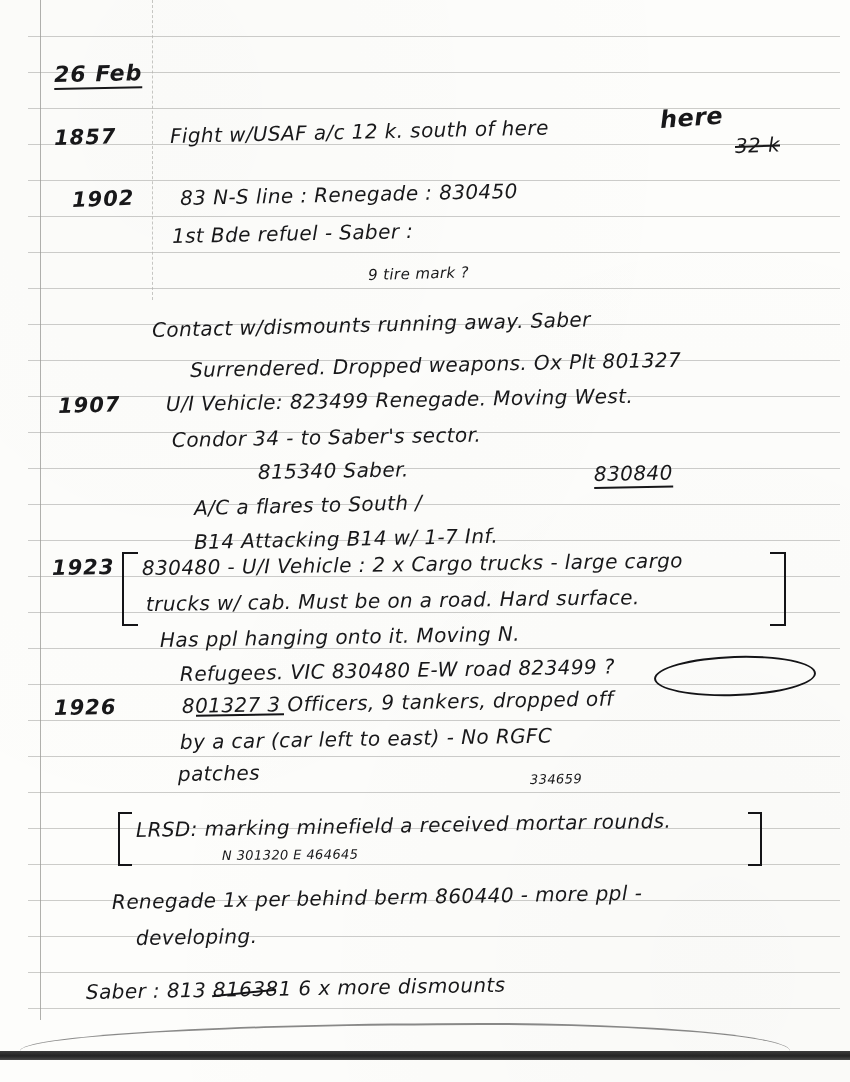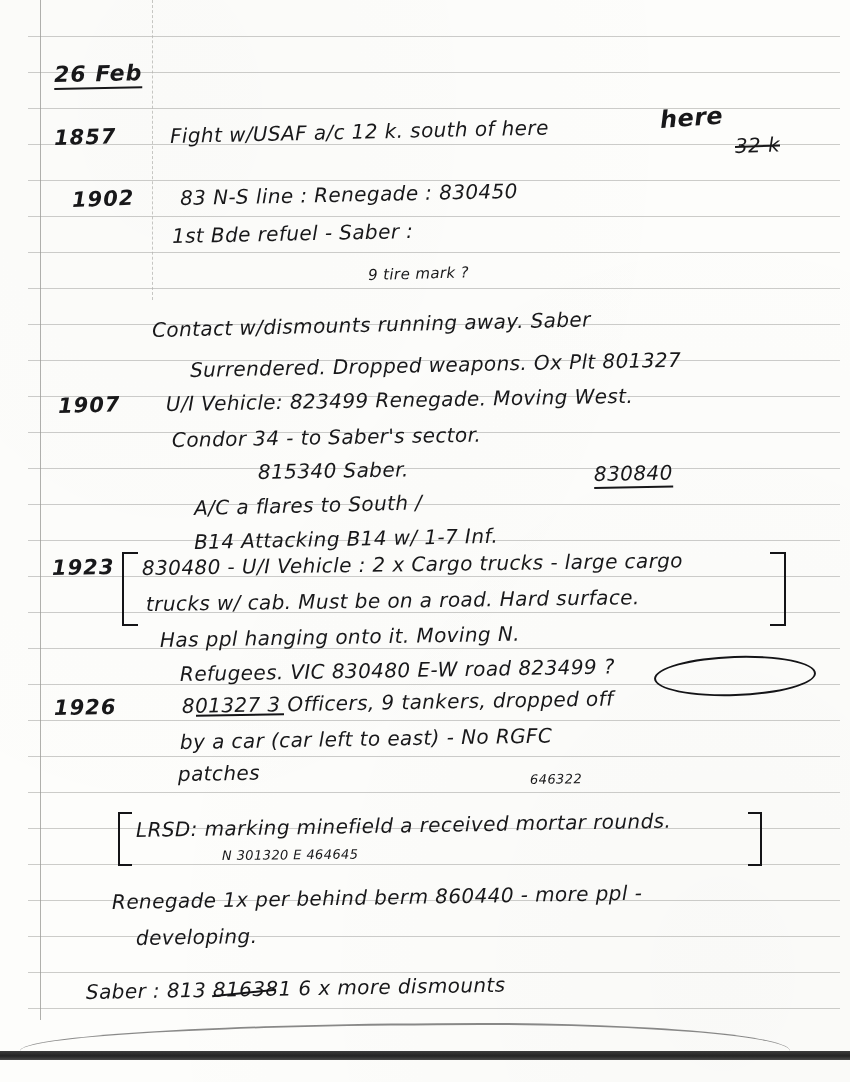--- a/index.html
+++ b/index.html
@@ -201,21 +201,21 @@
   <div class="hw t-body" style="left:142px; top:556px; transform: rotate(-0.8deg);">830480 - U/I Vehicle : 2 x Cargo trucks - large cargo</div>
   <div class="hw t-body" style="left:146px; top:592px; transform: rotate(-0.8deg);">trucks w/ cab. Must be on a road. Hard surface.</div>
   <div class="hw t-body" style="left:160px; top:628px; transform: rotate(-1deg);">Has ppl hanging onto it.  Moving N.</div>
   <div class="hw t-body" style="left:180px; top:662px; transform: rotate(-1deg);">Refugees. VIC 830480 E-W road  823499 ?</div>
   <div class="circle-anno" style="left:654px; top:656px; width:158px; height:36px; transform: rotate(-2deg);"></div>
 
   <div class="hw t-time" style="left:54px; top:696px; transform: rotate(-1deg);">1926</div>
   <div class="hw t-body" style="left:182px; top:694px; transform: rotate(-1deg);">801327  3 Officers, 9 tankers, dropped off</div>
   <div class="hw t-body" style="left:180px; top:730px; transform: rotate(-1deg);">by a car (car left to east) - No RGFC</div>
   <div class="hw t-body" style="left:178px; top:762px; transform: rotate(-1deg);">patches</div>
-  <div class="hw t-tiny" style="left:530px; top:772px; transform: rotate(-1deg);">646322</div>
+  <div class="hw t-tiny" style="left:530px; top:772px; transform: rotate(-1deg);">334659</div>
   <div class="line-anno" style="left:196px; top:714px; width:88px; transform: rotate(-1deg);"></div>
 
   <div class="bracket-left" style="left:118px; top:812px; width:12px; height:50px;"></div>
   <div class="bracket-right" style="left:748px; top:812px; width:12px; height:50px;"></div>
   <div class="hw t-body" style="left:136px; top:818px; transform: rotate(-1deg);">LRSD: marking minefield a received mortar rounds.</div>
   <div class="hw t-tiny" style="left:222px; top:848px; transform: rotate(-0.6deg);">N 301320     E 464645</div>
 
   <div class="hw t-body" style="left:112px; top:890px; transform: rotate(-1deg);">Renegade  1x per behind berm   860440 - more ppl -</div>
   <div class="hw t-body" style="left:136px; top:926px; transform: rotate(-1deg);">developing.</div>
 

